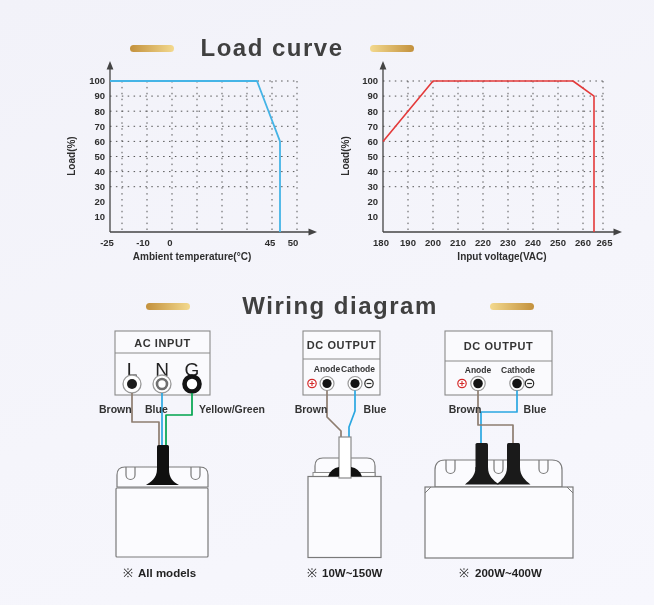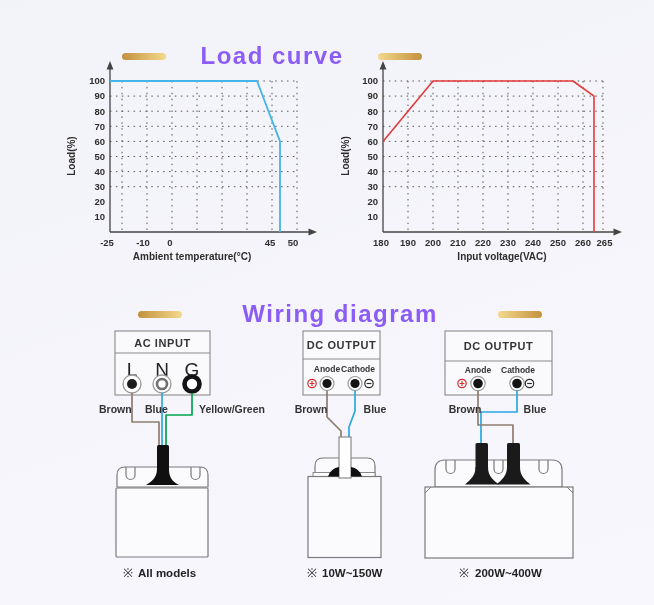--- a/index.html
+++ b/index.html
@@ -3,21 +3,21 @@
 <meta charset="utf-8">
 <style>
   html,body{margin:0;padding:0;}
   body{
     width:654px;height:605px;position:relative;overflow:hidden;
     background:linear-gradient(160deg,#f2f2f9 0%,#f5f5fb 55%,#f7f7fd 100%);
     font-family:"Liberation Sans",sans-serif;
   }
   .title-row{position:absolute;display:flex;align-items:center;justify-content:center;gap:18px;}
   .title-row h2{
-    margin:16px;font-size:24px;font-weight:700;color:#8b5cf6;letter-spacing:1.5px;
+    margin:8px;font-size:24px;font-weight:700;color:#404040;letter-spacing:1.5px;
     font-family:"Liberation Sans",sans-serif;
   }
   .gbar{width:44px;height:7px;border-radius:4px;}
   .gbar.l{background:linear-gradient(90deg,#c3913d,#f3d98e);}
   .gbar.r{background:linear-gradient(270deg,#c3913d,#f3d98e);}
   svg{position:absolute;}
   svg text{font-family:"Liberation Sans",sans-serif;}
   .tick{font-size:9.5px;font-weight:700;fill:#2e2e2e;}
   .axlabel{font-size:10px;font-weight:700;fill:#2e2e2e;}
   .grid{stroke:#555;stroke-width:1;stroke-dasharray:1.5 4.4;fill:none;}

